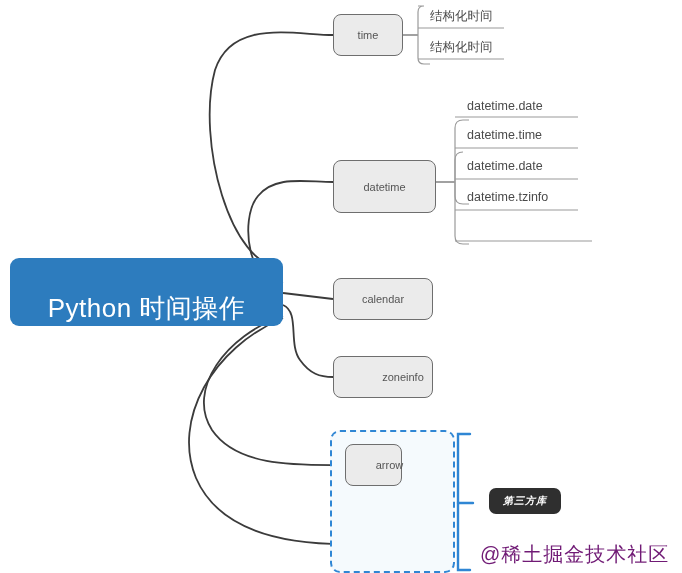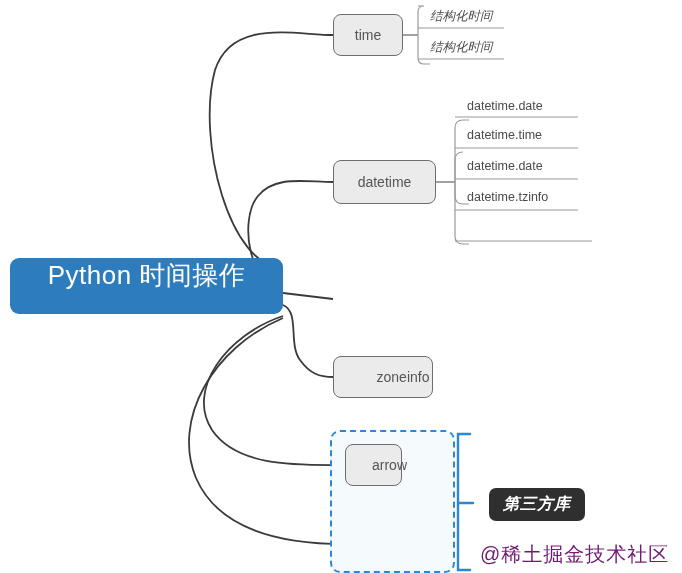--- a/index.html
+++ b/index.html
@@ -25,62 +25,62 @@
     height: 573px;
     pointer-events: none;
   }
 
   
   .root-node {
     position: absolute;
     left: 10px;
     top: 258px;
     width: 273px;
-    height: 56px;
+    height: 68px;
     background: #2d7cbe;
     border-radius: 9px;
     display: flex;
-    align-items: flex-start;
+    align-items: flex-end;
     justify-content: center;
     color: #ffffff;
     font-size: 26px;
     letter-spacing: 0.5px;
     box-sizing: border-box;
   }
 
   
   .node {
     position: absolute;
     background: #ebebeb;
     border: 1.4px solid #6e6e6e;
     border-radius: 8px;
     display: flex;
     align-items: center;
     justify-content: center;
     color: #555555;
-    font-size: 14px;
+    font-size: 11px;
     box-sizing: border-box;
   }
   .node.n-time      { left: 333px; top: 14px;  width: 70px;  height: 42px; }
-  .node.n-datetime  { left: 333px; top: 160px; width: 103px; height: 44px; text-align: right; }
+  .node.n-datetime  { left: 333px; top: 160px; width: 103px; height: 53px; text-align: right; }
   .node.n-calendar  { left: 333px; top: 278px; width: 100px; height: 42px; }
   .node.n-zoneinfo  { left: 333px; top: 356px; width: 100px; height: 42px; padding-left: 40px; }
   .node.n-arrow     { left: 345px; top: 444px; width: 57px;  height: 42px; padding-left: 32px; }
   .node.n-dateutil  { left: 345px; top: 523px; width: 85px;  height: 42px; }
 
   
   .leaf {
     position: absolute;
     color: #4a4a4a;
     font-size: 12.5px;
     white-space: nowrap;
     box-sizing: border-box;
     padding-bottom: 3px;
   }
-  .leaf.cjk { font-size: 12.5px; font-style: italic; }
+  .leaf.cjk { font-size: 12.5px; }
 
   .leaf.t1 { left: 430px; top: 8px;  }
   .leaf.t2 { left: 430px; top: 39px; }
 
   .leaf.d1 { left: 467px; top: 99px;  }
   .leaf.d2 { left: 467px; top: 128px; }
   .leaf.d3 { left: 467px; top: 159px; }
   .leaf.d4 { left: 467px; top: 190px; }
   .leaf.d5 { left: 467px; top: 221px; }
 
@@ -98,21 +98,21 @@
   }
 
   .badge {
     position: absolute;
     left: 489px;
     top: 488px;
     padding: 6px 14px;
     background: #2f2f2f;
     border-radius: 7px;
     color: #ffffff;
-    font-size: 16px;
+    font-size: 10px;
     font-style: italic;
     font-weight: bold;
     letter-spacing: 1px;
     box-sizing: border-box;
   }
 
   .watermark {
     position: absolute;
     left: 480px;
     top: 541px;
@@ -166,20 +166,23 @@
   <div class="root-node">
     <span>Python 时间操作</span>
   </div>
 
   <div class="node n-time">
     <span>time</span>
   </div>
   <div class="node n-datetime">
     <span>datetime</span>
   </div>
+  <div class="node n-calendar">
+    <span>calendar</span>
+  </div>
   <div class="node n-zoneinfo">
     <span>zoneinfo</span>
   </div>
 
   <div class="group-box"></div>
 
   <div class="node n-arrow">
     <span>arrow</span>
   </div>
 

